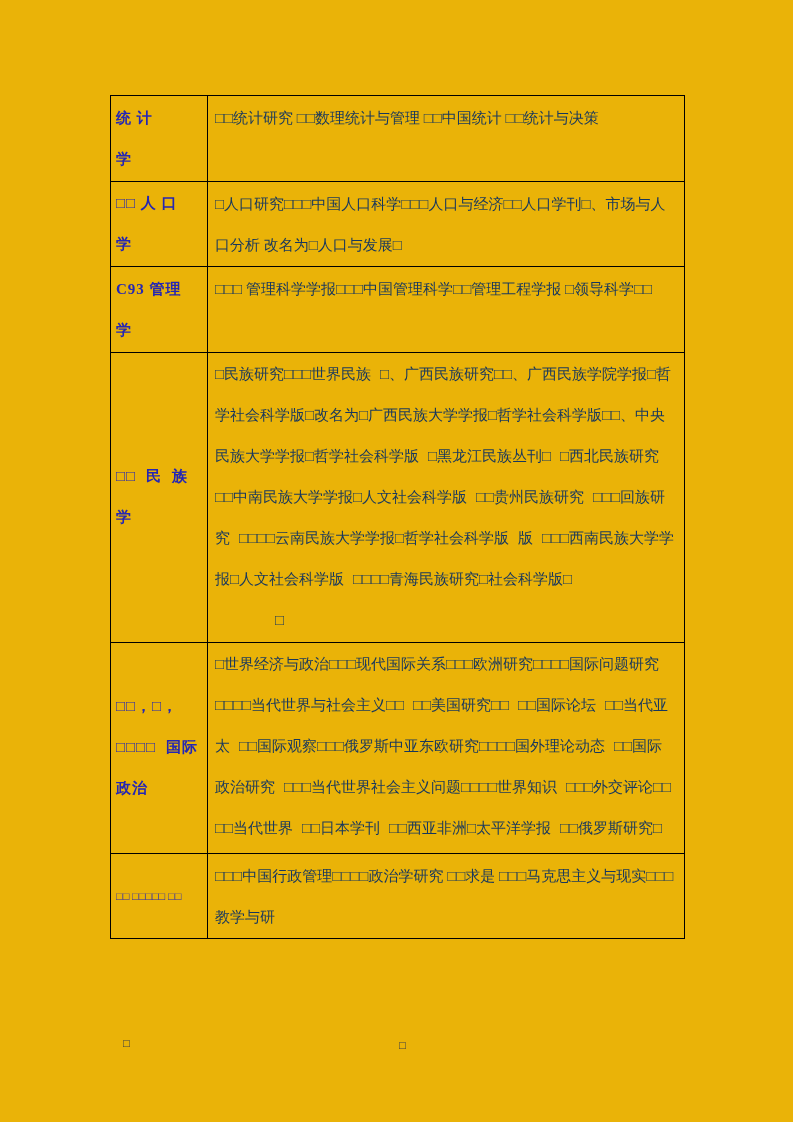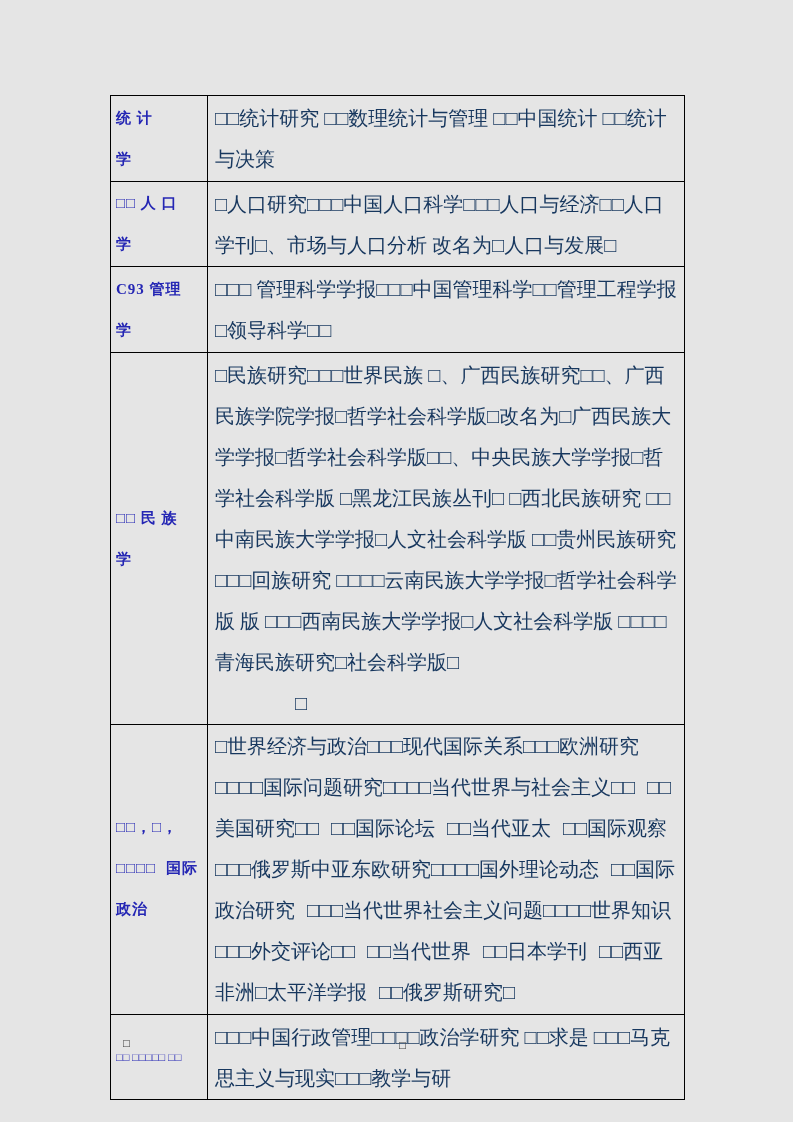--- a/index.html
+++ b/index.html
@@ -2,21 +2,21 @@
 <html><head>
 <meta charset="utf-8">
 <style>
   html,body{margin:0;padding:0;}
   body{
     width:793px;height:1122px;position:relative;
     background:#ffffff;
     font-family:"Liberation Serif","DejaVu Serif",serif;
     overflow:hidden;
   }
-  .doc-page{position:absolute;inset:0;background:#e5e5e5;padding-left:20px;}
+  .doc-page{position:absolute;inset:0;background:#eab308;padding-left:20px;}
   table.journal-table{
     position:absolute;left:110px;top:95px;width:575px;
     border-collapse:collapse;table-layout:fixed;
   }
   table.journal-table td{
     border:1px solid #000000;
     overflow:hidden;
   }
   td.cat{
     width:86px;
@@ -25,31 +25,31 @@
     font-weight:bold;
     font-size:15px;
     line-height:41px;
     letter-spacing:1px;
     white-space:pre-line;
     padding:0 5px;
   }
   td.journals{
     vertical-align:top;
     color:#17375e;
-    font-size:20px;
+    font-size:15px;
     line-height:41px;
     white-space:pre-line;
     padding:2px 7px 0 7px;
   }
   tr.r1 td{height:83px;}
   tr.r2 td{height:81px;}
   tr.r3 td{height:80px;}
   tr.r4 td{height:83px;}
   tr.r5 td{height:83px;}
-  tr.r6 td{height:248px;}
+  tr.r6 td{height:248px;font-family:Liberation Mono, monospace;}
   tr.r7 td{height:208px;font-family:Liberation Mono, monospace;}
   tr.r8 td{height:43px;}
   tr.r8 td.cat{font-size:11px;letter-spacing:0;line-height:14px;}
   .footer-mark{
     position:absolute;
     color:#444;
     font-size:9px;
     font-family:"DejaVu Sans",sans-serif;
   }
   .footer-mark.left{left:122px;top:1038px;}

